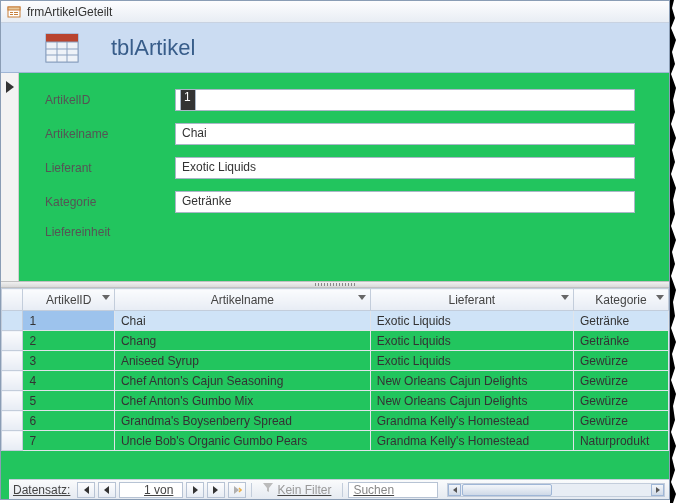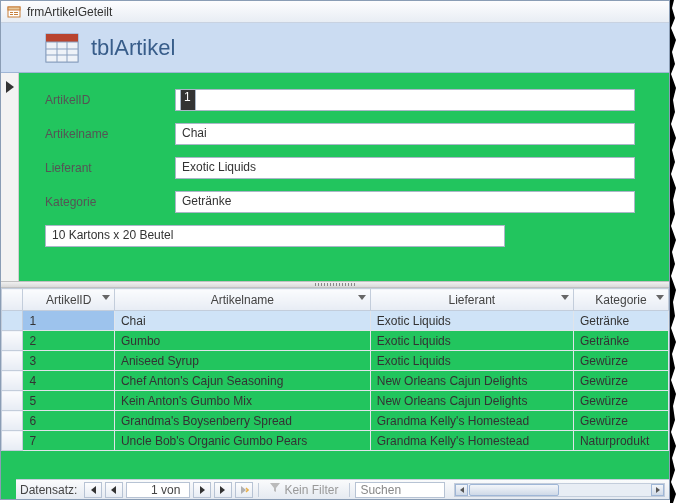--- a/index.html
+++ b/index.html
@@ -3,21 +3,21 @@
 <meta charset="utf-8">
 <style>
   * { box-sizing: border-box; margin: 0; padding: 0; font-family: "Segoe UI", Tahoma, sans-serif; font-size: 12px; }
   body { background: #fff; width: 678px; height: 503px; position: relative; }
   .window { width: 670px; height: 500px; border: 1px solid #8a9db5; background: #22c55e; position: relative; overflow: hidden; }
   .titlebar { height: 22px; background: linear-gradient(#fdfdfe,#e8edf4); border-bottom: 1px solid #c8d2e1; display: flex; align-items: center; padding: 0 6px; gap: 6px; }
   .titlebar .appicon { width: 14px; height: 14px; display: flex; align-items: center; justify-content: center; }
   .titlebar .title { color: #333; }
   .formhead { height: 50px; background: #cbdcf2; border-bottom: 1px solid #9fb6d6; display: flex; align-items: center; gap: 12px; padding-left: 44px; }
   .formhead .bigicon { width: 34px; height: 30px; }
-  .formhead h1 { font-size: 22px; color: #385d8a; font-weight: 400; }
+  .formhead h1 { font-size: 22px; color: #385d8a; font-weight: 400; margin-left: 20px; }
   .formbody { position: relative; height: 208px; overflow: hidden; }
   .rowsel { position: absolute; left: 0; top: 0; width: 18px; height: 100%; background: #f3f3f3; border-right: 1px solid #d0d0d0; }
   .rowsel .marker { width: 0; height: 0; border-top: 6px solid transparent; border-bottom: 6px solid transparent; border-left: 8px solid #333; position: absolute; top: 8px; left: 5px; }
   .fields { position: absolute; left: 44px; top: 16px; }
   .frow { display: flex; align-items: center; margin-bottom: 12px; }
   .flabel { width: 130px; color: #555; }
   .finput { width: 460px; height: 22px; border: 1px solid #aab7c8; padding: 2px 6px; background: #fff; color: #333; }
   .finput.sel { background: #333; color: #fff; width: 16px; padding: 0 3px; display: inline-block; }
   .finputwrap { width: 460px; height: 22px; border: 1px solid #aab7c8; background: #fff; padding: 0 4px; display: flex; align-items: center; }
   .splitbar { height: 7px; background: linear-gradient(#f0f0f0,#d9d9d9); border-top: 1px solid #c0c0c0; border-bottom: 1px solid #c0c0c0; display: flex; align-items: center; justify-content: center; }
@@ -28,21 +28,21 @@
   .grid th .dd { position: absolute; right: 4px; top: 6px; width: 0; height: 0; border-left: 4px solid transparent; border-right: 4px solid transparent; border-top: 5px solid #666; }
   .grid td { border: 1px solid #e0e4ea; height: 20px; padding: 0 6px; color: #333; white-space: nowrap; }
   .grid td.rowhead { background: linear-gradient(#fbfcfe,#e7ecf4); border: 1px solid #c3cddb; width: 20px; padding: 0; }
   .grid tr.selected td { background: #cfe3f7; }
   .grid tr.selected td.idcol { background: #9dc3ed; }
   .grid col.c0 { width: 22px; }
   .grid col.c1 { width: 94px; }
   .grid col.c2 { width: 260px; }
   .grid col.c3 { width: 206px; }
   .grid col.c4 { width: 96px; }
-  .navbar { position: absolute; bottom: 0; left: 15px; right: 0; height: 20px; background: linear-gradient(#fafbfc,#e5eaf1); border-top: 1px solid #c3cddb; display: flex; align-items: center; padding: 0 4px; gap: 3px; color: #444; }
+  .navbar { position: absolute; bottom: 0; left: 8px; right: 0; height: 20px; background: linear-gradient(#fafbfc,#e5eaf1); border-top: 1px solid #c3cddb; display: flex; align-items: center; padding: 0 4px; gap: 3px; color: #444; text-decoration: underline; }
   .navlbl { margin-right: 4px; }
   .navbtn { width: 18px; height: 16px; border: 1px solid #b7c3d4; background: linear-gradient(#fdfdfe,#e8edf4); display: flex; align-items: center; justify-content: center; cursor: pointer; }
   .navpos { width: 64px; height: 16px; border: 1px solid #b7c3d4; background: #fff; text-align: right; padding: 0 9px; }
   .navfilter { color: #999; padding: 0 6px; display: flex; gap: 4px; }
   .navsearch { width: 90px; height: 16px; border: 1px solid #b7c3d4; background: #fff; padding: 0 4px; color: #888; }
   .sep { width: 1px; height: 14px; background: #c3cddb; margin: 0 2px; }
   .hsb { flex: 1; height: 14px; background: #e8edf4; border: 1px solid #c3cddb; margin-left: 6px; position: relative; }
   .hsb .thumb { position: absolute; left: 14px; top: 0; bottom: 0; width: 90px; background: linear-gradient(#f3f6fa,#cfd9e7); border: 1px solid #9fb6d6; border-radius: 2px; }
   .hsb .arr { position: absolute; top: 0; bottom: 0; width: 13px; background: linear-gradient(#f3f6fa,#cfd9e7); border: 1px solid #9fb6d6; display: flex; align-items: center; justify-content: center; }
   .hsb .arr.l { left: 0; }
@@ -100,21 +100,21 @@
         </div>
         <div class="frow">
           <div class="flabel">Lieferant</div>
           <div class="finput">Exotic Liquids</div>
         </div>
         <div class="frow">
           <div class="flabel">Kategorie</div>
           <div class="finput">Getränke</div>
         </div>
         <div class="frow">
-          <div class="finput">10 Kartons x 20 Beutel</div>
+          <div class="flabel">Liefereinheit</div>
         </div>
       </div>
   </div>
 
   <div class="splitbar">
     <div class="gripper"></div>
   </div>
 
   <div class="grid">
     <table>
@@ -138,42 +138,42 @@
           <tr class="selected">
             <td class="rowhead"></td>
             <td class="idcol">1</td>
             <td>Chai</td>
             <td>Exotic Liquids</td>
             <td>Getränke</td>
           </tr>
           <tr>
             <td class="rowhead"></td>
             <td class="idcol">2</td>
-            <td>Gumbo</td>
+            <td>Chang</td>
             <td>Exotic Liquids</td>
             <td>Getränke</td>
           </tr>
           <tr>
             <td class="rowhead"></td>
             <td class="idcol">3</td>
             <td>Aniseed Syrup</td>
             <td>Exotic Liquids</td>
             <td>Gewürze</td>
           </tr>
           <tr>
             <td class="rowhead"></td>
             <td class="idcol">4</td>
             <td>Chef Anton's Cajun Seasoning</td>
             <td>New Orleans Cajun Delights</td>
             <td>Gewürze</td>
           </tr>
           <tr>
             <td class="rowhead"></td>
             <td class="idcol">5</td>
-            <td>Kein Anton's Gumbo Mix</td>
+            <td>Chef Anton's Gumbo Mix</td>
             <td>New Orleans Cajun Delights</td>
             <td>Gewürze</td>
           </tr>
           <tr>
             <td class="rowhead"></td>
             <td class="idcol">6</td>
             <td>Grandma's Boysenberry Spread</td>
             <td>Grandma Kelly's Homestead</td>
             <td>Gewürze</td>
           </tr>

